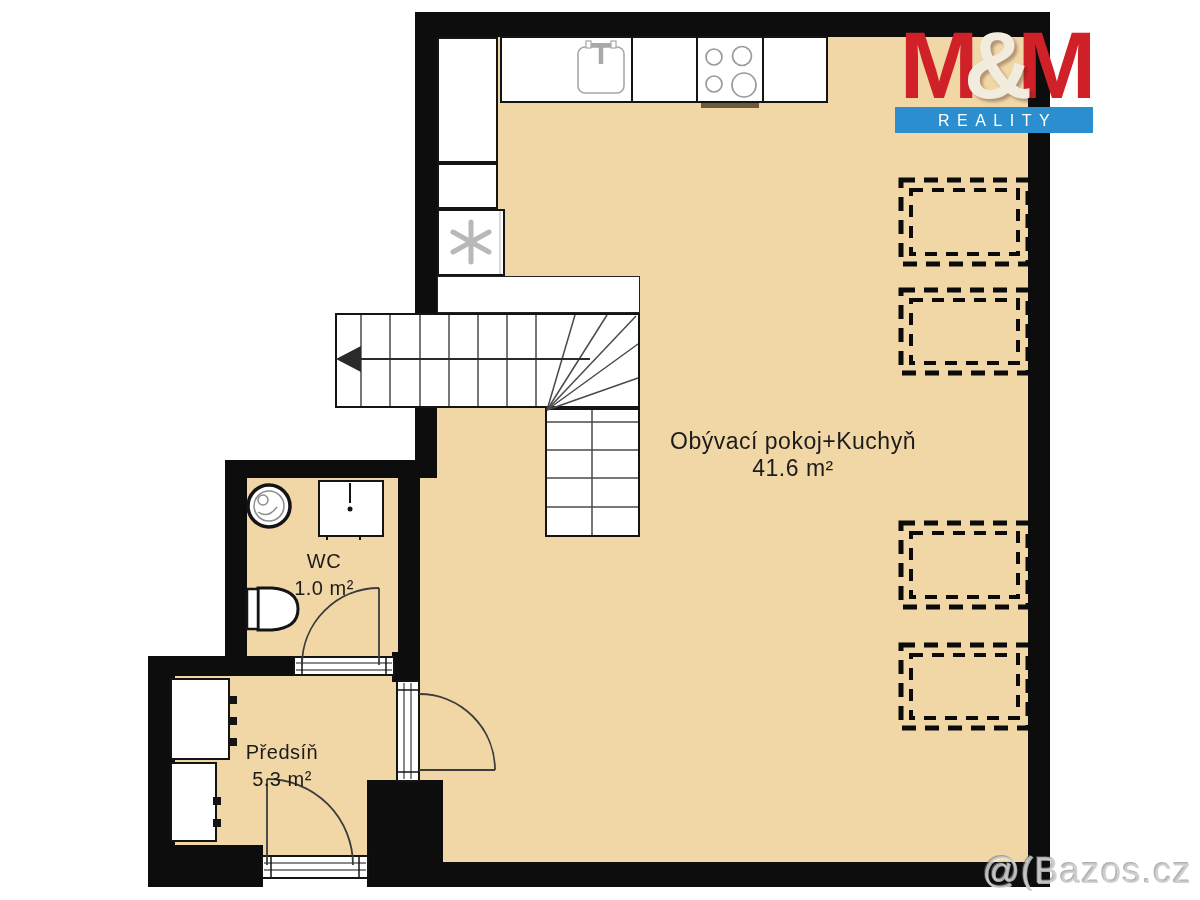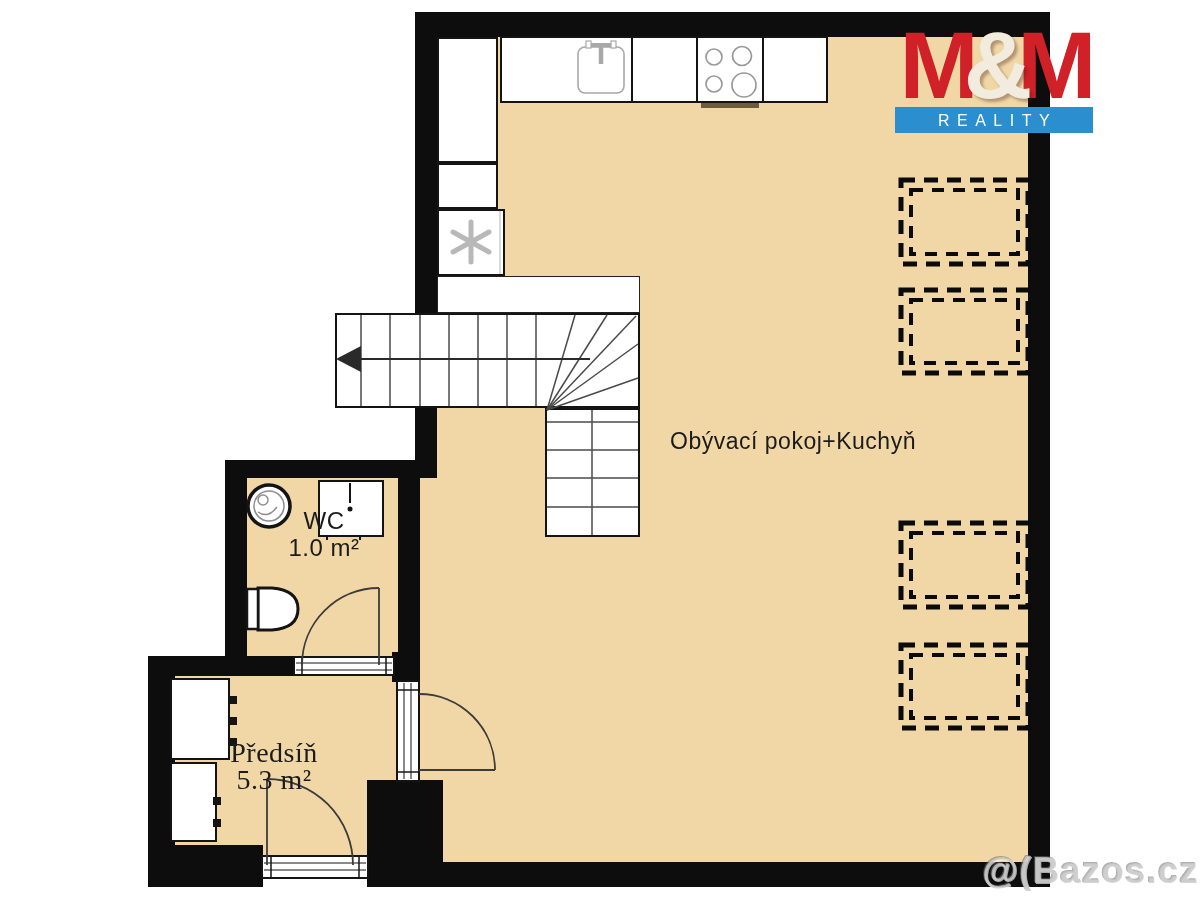--- a/index.html
+++ b/index.html
@@ -28,21 +28,21 @@
   .logo-mm .amp{
     color:#f2ecdf;margin:0 -15px;position:relative;z-index:2;
     text-shadow:3px 3px 3px rgba(70,25,25,0.35);
   }
   .logo-bar{
     position:absolute;left:895px;top:107px;width:198px;height:26px;background:#2b8fcf;
     color:#ffffff;font-size:16px;font-weight:normal;letter-spacing:7.5px;text-indent:7px;
     text-align:center;line-height:27px;white-space:nowrap;
   }
   .watermark{
-    position:absolute;left:982px;top:850px;font-size:37px;font-weight:bold;
+    position:absolute;left:982px;top:850px;font-size:37px;font-weight:normal;
     color:rgba(200,200,200,0.8);white-space:nowrap;
     text-shadow:1px 1px 0 rgba(255,255,255,0.65),-1px -1px 0 rgba(110,110,110,0.55);
     letter-spacing:1px;
   }
 </style>
 </head>
 <body>
 
 <div id="plan">
 
@@ -207,26 +207,27 @@
       <rect x="911" y="533" width="107" height="64" stroke-width="4" stroke-dasharray="12 9"></rect>
     </g>
     <g fill="none" stroke="#0b0b0b">
       <rect x="901" y="645" width="127" height="83" stroke-width="5" stroke-dasharray="14 9"></rect>
       <rect x="911" y="655" width="107" height="63" stroke-width="4" stroke-dasharray="12 9"></rect>
     </g>
   </svg>
 
   <div class="room-label" style="left:637px;top:408px;width:312px;margin-top:20px;">
     <span>Obývací pokoj+Kuchyň</span>
-  </div>
-  <div class="room-label" style="left:260px;top:507px;width:128px;font-size:24px;">
+    <span class="area">41.6 m²</span>
+  </div>
+  <div class="room-label" style="left:260px;top:548px;width:128px;font-size:20px;">
     <span>WC</span>
     <span class="area">1.0 m²</span>
   </div>
-  <div class="room-label" style="left:194px;top:739px;width:160px;font-size:28px;font-family:Liberation Serif, serif;">
+  <div class="room-label" style="left:202px;top:739px;width:160px;font-size:20px;">
     <span>Předsíň</span>
     <span class="area">5.3 m²</span>
   </div>
 
   <div class="logo-mm">
     <span>M</span>
     <span class="amp">&amp;</span>
     <span>M</span>
   </div>
   <div class="logo-bar">REALITY</div>

